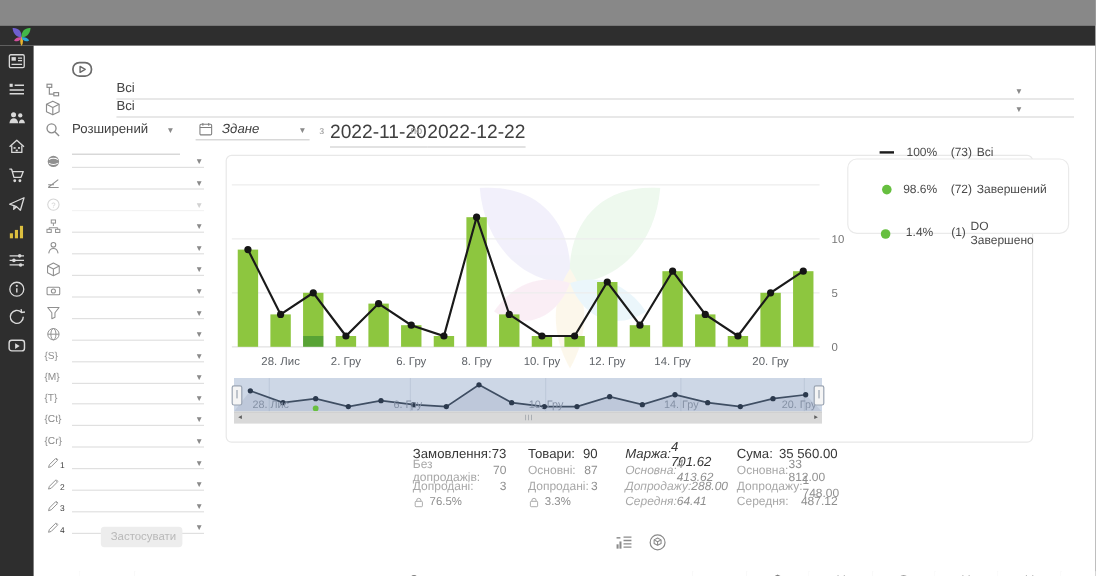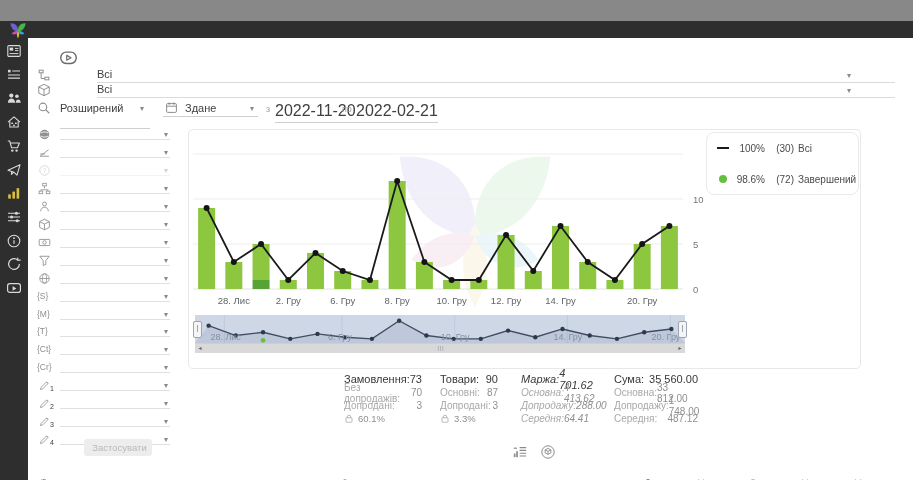--- a/index.html
+++ b/index.html
@@ -19,41 +19,41 @@
   
   .sel{position:absolute;left:37px;height:15px;cursor:pointer;}
   .sel .fi{position:absolute;left:0;top:0;width:14px;height:14px;color:#8c8c8c;}
   .selline{position:absolute;left:60px;height:14px;width:798px;border-bottom:1px solid #dadada;font-size:11px;color:#414141;}
   .caret{position:absolute;font-size:8px;color:#8a8a8a;}
   .caret::after{content:"▾";}
   
   .smalllbl{position:absolute;font-size:9px;color:#9e9e9e;top:83px;}
   .dateval{position:absolute;top:81px;font-size:16px;color:#3f3f3f;border-bottom:1px solid #cfcfcf;padding-bottom:2px;}
   .modesel{position:absolute;left:60px;top:81px;width:90px;font-size:11px;color:#414141;border-bottom:1px solid #cfcfcf;padding-bottom:14px;cursor:pointer;}
-  .calsel{position:absolute;left:163px;top:79px;width:95px;font-size:11px;color:#414141;border-bottom:1px solid #cfcfcf;height:16px;cursor:pointer;}
+  .calsel{position:absolute;left:163px;top:79px;width:95px;font-size:11px;color:#414141;border-bottom:1px solid #cfcfcf;height:16px;cursor:pointer;font-style:italic;}
   .calsel svg{position:absolute;left:2px;top:1px;width:13px;height:13px;color:#7e7e7e;}
   .calsel span.txt{position:absolute;left:22px;top:2px;}
   
   .frow{position:absolute;left:37px;width:133px;height:17px;cursor:pointer;}
   .frow .fic{position:absolute;left:1px;top:1px;width:13px;height:13px;color:#909090;}
   .frow .tagic{position:absolute;left:0;top:2px;font-size:8.5px;color:#8e8e8e;letter-spacing:0;}
   .frow .pnum{font-size:7px;vertical-align:sub;}
   .frow .fline{position:absolute;left:23px;top:12px;width:110px;border-bottom:1px solid #e0e0e0;}
   .frow .caret{right:2px;top:3px;}
   .frow.disabled{opacity:.38;}
   .apply{position:absolute;left:84px;top:418px;width:68px;height:17px;border:none;border-radius:3px;
          background:#ededed;color:#b9b9b9;font-size:9.5px;display:flex;align-items:center;justify-content:center;gap:3px;
          font-family:inherit;cursor:default;}
   .apply svg{width:9px;height:9px;color:#c2c2c2;}
   
   .card{position:absolute;left:188px;top:108px;width:671px;height:238px;border:1px solid #e8e8e8;border-radius:5px;background:#fff;}
   .watermark{position:absolute;left:380px;top:112px;width:190px;height:190px;opacity:.09;pointer-events:none;}
   #plot{position:absolute;left:193px;top:116px;}
   .legendbox{position:absolute;left:706px;top:111px;width:151px;height:57px;border:1px solid #eaeaea;border-radius:8px;background:#fff;
-             display:flex;flex-direction:column;justify-content:center;gap:20px;padding:2px 0;}
+             display:flex;flex-direction:column;justify-content:center;gap:20px;padding:2px 16px;}
   .lrow{display:flex;align-items:center;gap:4px;font-size:10px;color:#4a4a4a;padding-left:9px;cursor:pointer;}
   .lmark{width:13px;display:flex;justify-content:center;}
   .lpct{width:32px;text-align:right;}
   .lcnt{width:25px;text-align:right;}
   
   .navg{position:absolute;left:195px;top:294px;width:490px;height:28px;background:#cdd7e6;}
   .navlbl{position:absolute;top:17px;font-size:9px;color:#8591a5;white-space:nowrap;}
   .handle{position:absolute;top:6px;width:7px;height:15px;background:#f5f5f5;border:1px solid #9aa4b2;border-radius:2px;cursor:ew-resize;}
   .handle::after{content:"";display:block;width:1px;height:7px;background:#9aa4b2;margin:3px auto 0;}
   .scroll{position:absolute;left:195px;top:322px;width:490px;height:9px;background:#d9d9d9;border-top:1px solid #cfcfcf;}
@@ -387,21 +387,21 @@
   <div class="calsel">
     <svg>
         <use href="#i-cal"></use>
       </svg>
     <span class="txt">Здане</span>
     <span class="caret" style="right:4px;top:4px"></span>
   </div>
   <span class="smalllbl" style="left:266px">з</span>
   <span class="dateval" style="left:275px">2022-11-20</span>
   <span class="smalllbl" style="left:342px">по</span>
-  <span class="dateval" style="left:356px">2022-02-21</span>
+  <span class="dateval" style="left:356px">2022-12-22</span>
 
   <div id="filterrows">
       <div class="frow" style="top: 106px;">
         <span class="fic">
           <svg style="width: 13px; height: 13px;">
             <use href="#i-source"></use>
           </svg>
         </span>
         <span class="fline"></span>
         <span class="caret"></span>
@@ -610,30 +610,38 @@
       <text x="313.05555555555554" y="167" font-size="9.5" fill="#5f6368" text-anchor="middle">12. Гру</text>
       <text x="367.49999999999994" y="167" font-size="9.5" fill="#5f6368" text-anchor="middle">14. Гру</text>
       <text x="449.16666666666663" y="167" font-size="9.5" fill="#5f6368" text-anchor="middle">20. Гру</text>
     </svg>
   <div class="legendbox" id="legendbox">
       <div class="lrow">
         <span class="lmark">
           <span style="width: 12px; height: 2px; background: rgb(26, 26, 26);"></span>
         </span>
         <span class="lpct">100%</span>
-        <span class="lcnt">(30)</span>
+        <span class="lcnt">(73)</span>
         <span>Всі</span>
       </div>
       <div class="lrow">
         <span class="lmark">
           <span style="width: 8px; height: 8px; border-radius: 50%; background: rgb(102, 191, 63);"></span>
         </span>
         <span class="lpct">98.6%</span>
         <span class="lcnt">(72)</span>
         <span>Завершений</span>
+      </div>
+      <div class="lrow">
+        <span class="lmark">
+          <span style="width: 8px; height: 8px; border-radius: 50%; background: rgb(102, 191, 63);"></span>
+        </span>
+        <span class="lpct">1.4%</span>
+        <span class="lcnt">(1)</span>
+        <span>DO Завершено</span>
       </div>
     </div>
 
   <div class="navg" id="navg">
       <svg width="490" height="28">
         <line x1="29.4" x2="29.4" y1="0" y2="28" stroke="#bfcadb" stroke-width="1"></line>
         <line x1="147" x2="147" y1="0" y2="28" stroke="#bfcadb" stroke-width="1"></line>
         <line x1="259.7" x2="259.7" y1="0" y2="28" stroke="#bfcadb" stroke-width="1"></line>
         <line x1="372.4" x2="372.4" y1="0" y2="28" stroke="#bfcadb" stroke-width="1"></line>
         <line x1="475.3" x2="475.3" y1="0" y2="28" stroke="#bfcadb" stroke-width="1"></line>
@@ -684,21 +692,21 @@
           <span class="v">70</span>
         </div>
         <div class="strow stsub">
           <span class="l">Допродані:</span>
           <span class="v">3</span>
         </div>
         <div class="stpct">
           <svg>
             <use href="#i-bag"></use>
           </svg>
-          <span>60.1%</span>
+          <span>76.5%</span>
         </div>
       </div>
       <div class="statcol" style="left: 440px; width: 58px;">
         <div class="strow sttitle">
           <span>Товари:</span>
           <span>90</span>
         </div>
         <div class="strow stsub">
           <span class="l">Основні:</span>
           <span class="v">87</span>

